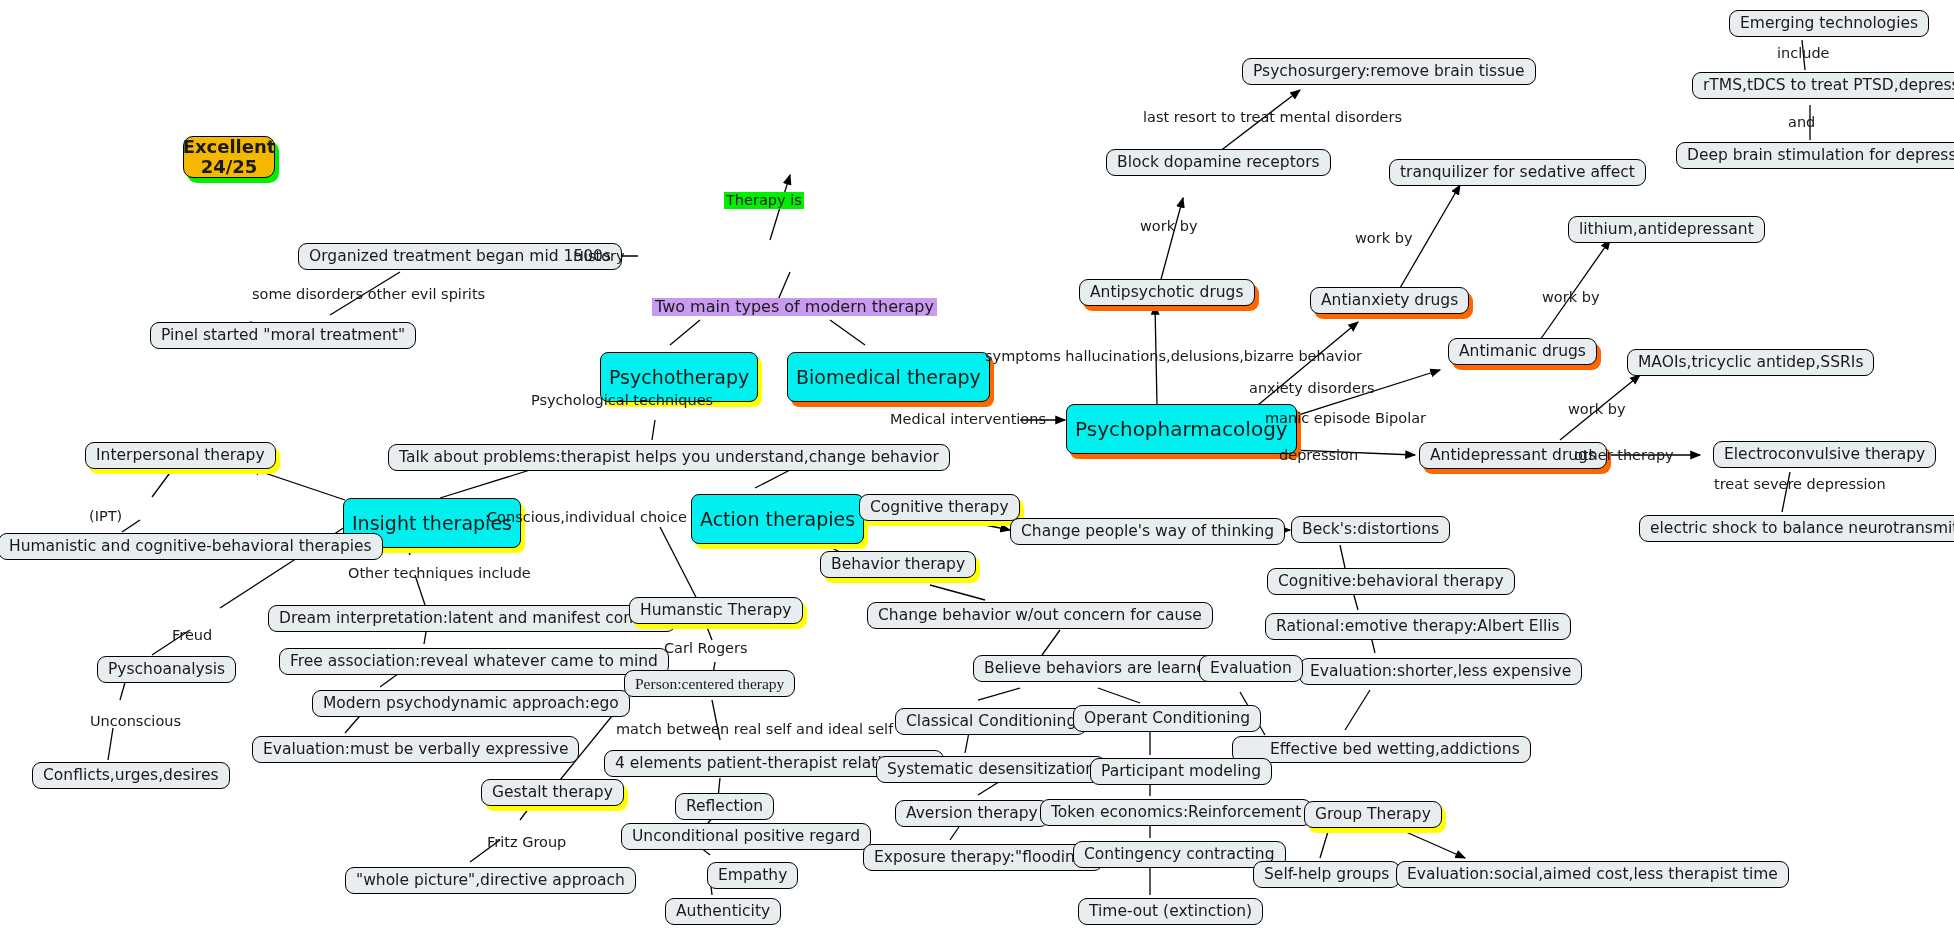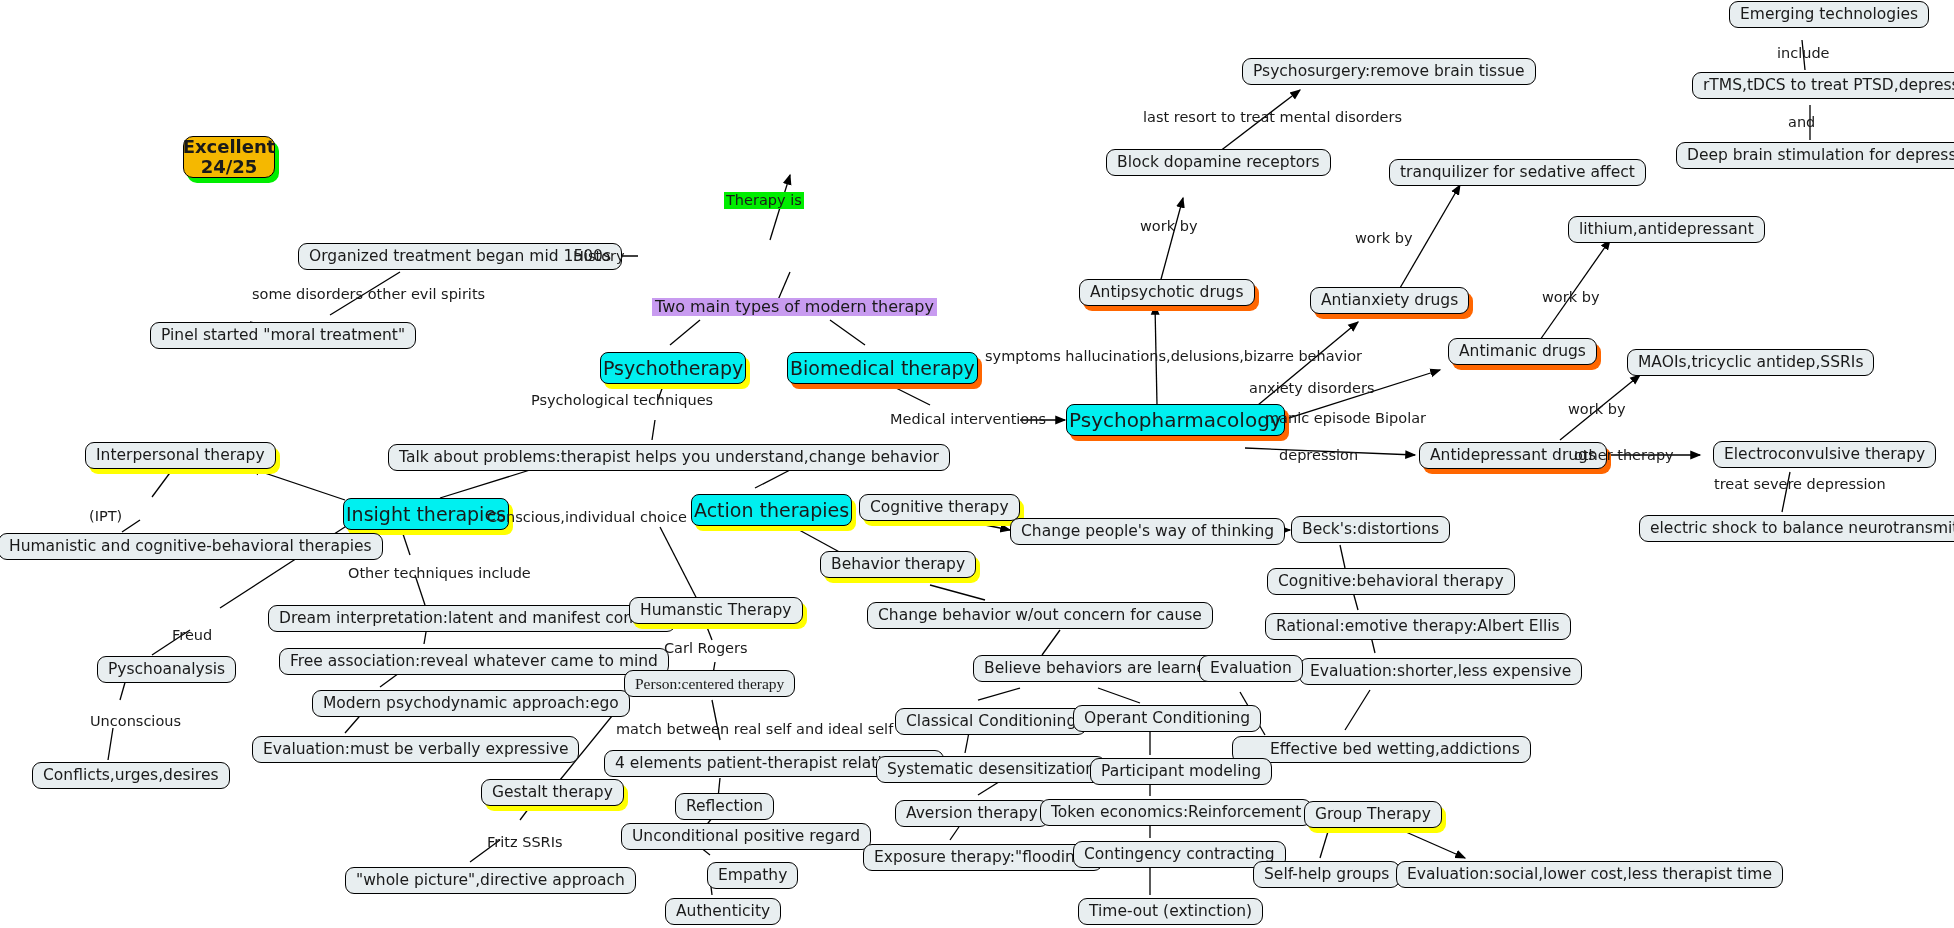--- a/index.html
+++ b/index.html
@@ -51,23 +51,23 @@
 
   .big-title {
     font-size: 27px;
     height: 39px;
     border-radius: 7px;
     border-width: 1.6px;
     padding: 0 14px;
   }
   .mid-title {
     font-size: 19px;
-    height: 32px;
+    height: 50px;
     border-radius: 8px;
-    padding: 0 2px;
+    padding: 0 8px;
   }
   .grade {
     font-size: 18px;
     font-weight: bold;
     height: 42px;
     border-radius: 10px;
     flex-direction: column;
     line-height: 1.12;
     padding: 0 12px;
   }
@@ -326,21 +326,21 @@
   <div class="node" style="left:1040px; top:799px;">Token economics:Reinforcement</div>
 
   <div class="node" style="left:1073px; top:841px;">Contingency contracting</div>
 
   <div class="node" style="left:1078px; top:898px;">Time-out (extinction)</div>
 
   <div class="node sh-yellow" style="left:1304px; top:801px;">Group Therapy</div>
 
   <div class="node" style="left:1253px; top:861px;">Self-help groups</div>
 
-  <div class="node" style="left:1396px; top:861px;">Evaluation:social,lower cost,less therapist time</div>
+  <div class="node" style="left:1396px; top:861px;">Evaluation:social,aimed cost,less therapist time</div>
 
   <div class="node mid-title fill-cyan sh-orange" style="left:1066px; top:404px; font-size:20px;">Psychopharmacology</div>
 
   <div class="node" style="left:1242px; top:58px;">Psychosurgery:remove brain tissue</div>
 
   <div class="node" style="left:1106px; top:149px;">Block dopamine receptors</div>
 
   <div class="node sh-orange" style="left:1079px; top:279px;">Antipsychotic drugs</div>
 
   <div class="node" style="left:1389px; top:159px;">tranquilizer for sedative affect</div>
@@ -352,21 +352,21 @@
   <div class="node sh-orange" style="left:1448px; top:338px;">Antimanic drugs</div>
 
   <div class="node" style="left:1627px; top:349px;">MAOIs,tricyclic antidep,SSRIs</div>
 
   <div class="node sh-orange" style="left:1419px; top:442px;">Antidepressant drugs</div>
 
   <div class="node" style="left:1713px; top:441px;">Electroconvulsive therapy</div>
 
   <div class="node" style="left:1639px; top:515px;">electric shock to balance neurotransmitters</div>
 
-  <div class="node" style="left:1729px; top:1px;">Emerging technologies</div>
+  <div class="node" style="left:1729px; top:10px;">Emerging technologies</div>
 
   <div class="node" style="left:1692px; top:72px;">rTMS,tDCS to treat PTSD,depression</div>
 
   <div class="node" style="left:1676px; top:142px;">Deep brain stimulation for depression,OCD</div>
 
   <div class="label hl-green" style="left:724px; top:192px;">Therapy is</div>
 
   <div class="label" style="left:573px; top:249px;">History</div>
 
   <div class="label" style="left:252px; top:287px;">some disorders other evil spirits</div>
@@ -380,21 +380,21 @@
   <div class="label" style="left:487px; top:510px;">Conscious,individual choice</div>
 
   <div class="label" style="left:89px; top:509px;">(IPT)</div>
 
   <div class="label" style="left:172px; top:628px;">Freud</div>
 
   <div class="label" style="left:90px; top:714px;">Unconscious</div>
 
   <div class="label" style="left:348px; top:566px;">Other techniques include</div>
 
-  <div class="label" style="left:487px; top:835px;">Fritz SSRIs</div>
+  <div class="label" style="left:487px; top:835px;">Fritz Group</div>
 
   <div class="label" style="left:664px; top:641px;">Carl Rogers</div>
 
   <div class="label" style="left:616px; top:722px;">match between real self and ideal self</div>
 
   <div class="label" style="left:1143px; top:110px;">last resort to treat mental disorders</div>
 
   <div class="label" style="left:1140px; top:219px;">work by</div>
 
   <div class="label" style="left:1355px; top:231px;">work by</div>

